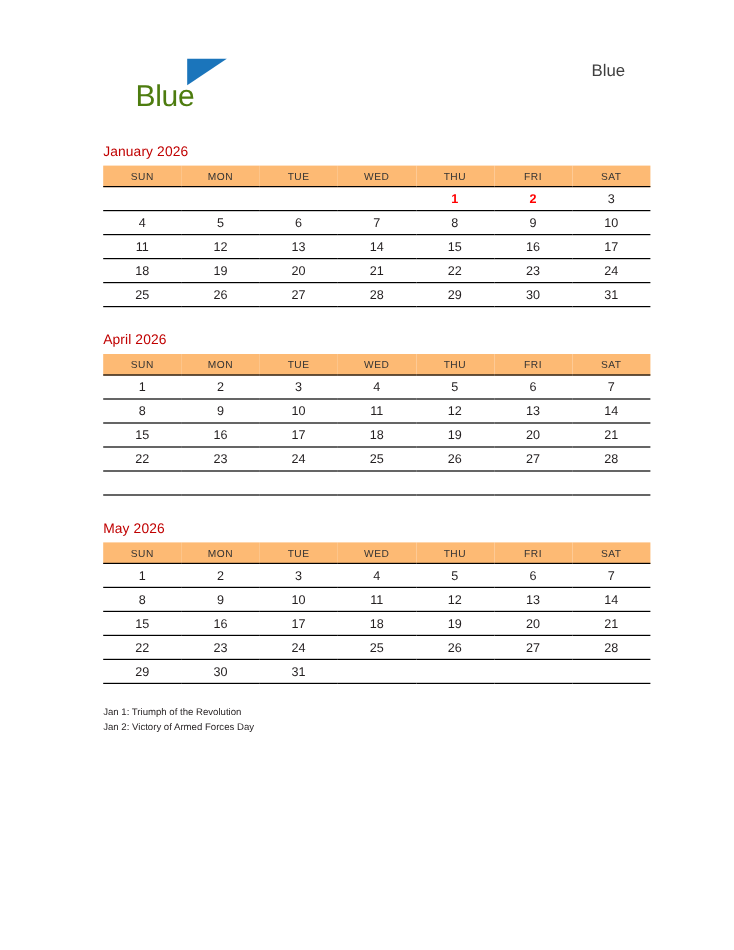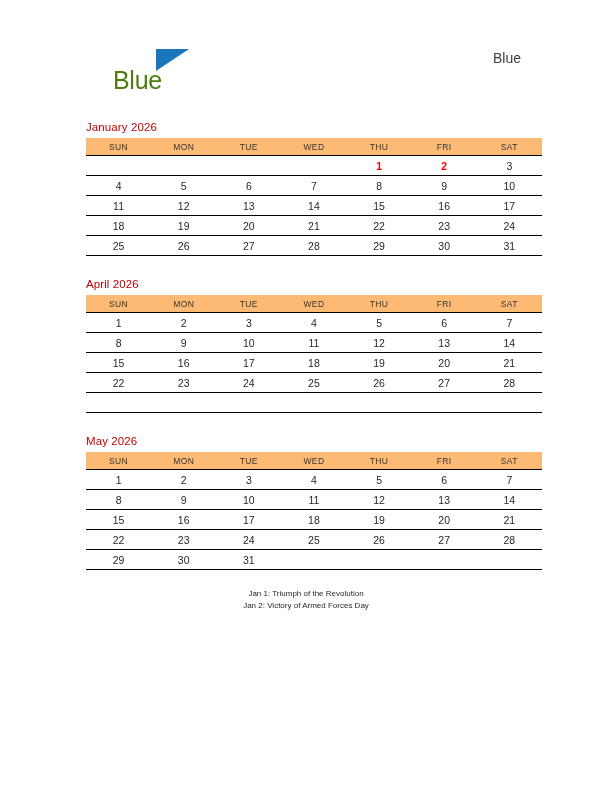--- a/index.html
+++ b/index.html
@@ -138,21 +138,20 @@
   table.cal tr.week-row:last-child td {
     border-bottom: 1.3px solid #000000;
   }
 
   
   .notes {
     position: absolute;
     left: 86px;
     top: 588px;
     width: 440px;
-    text-align: center;
   }
   .note-line {
     font-size: 8px;
     color: #231f20;
     line-height: 12px;
   }
 </style>
 </head>
 <body>
 

